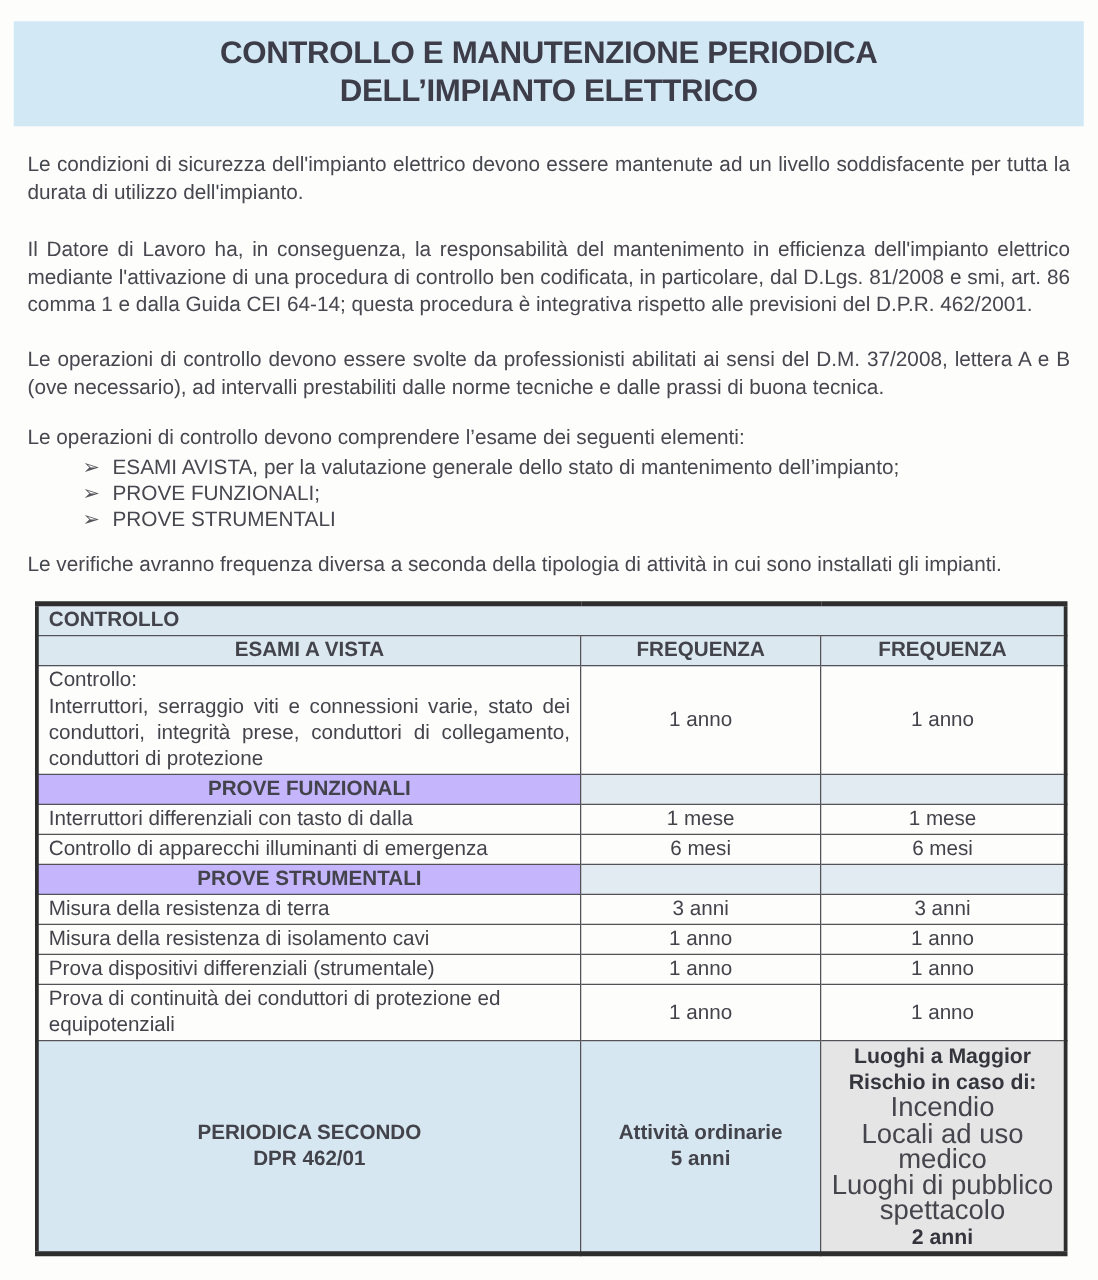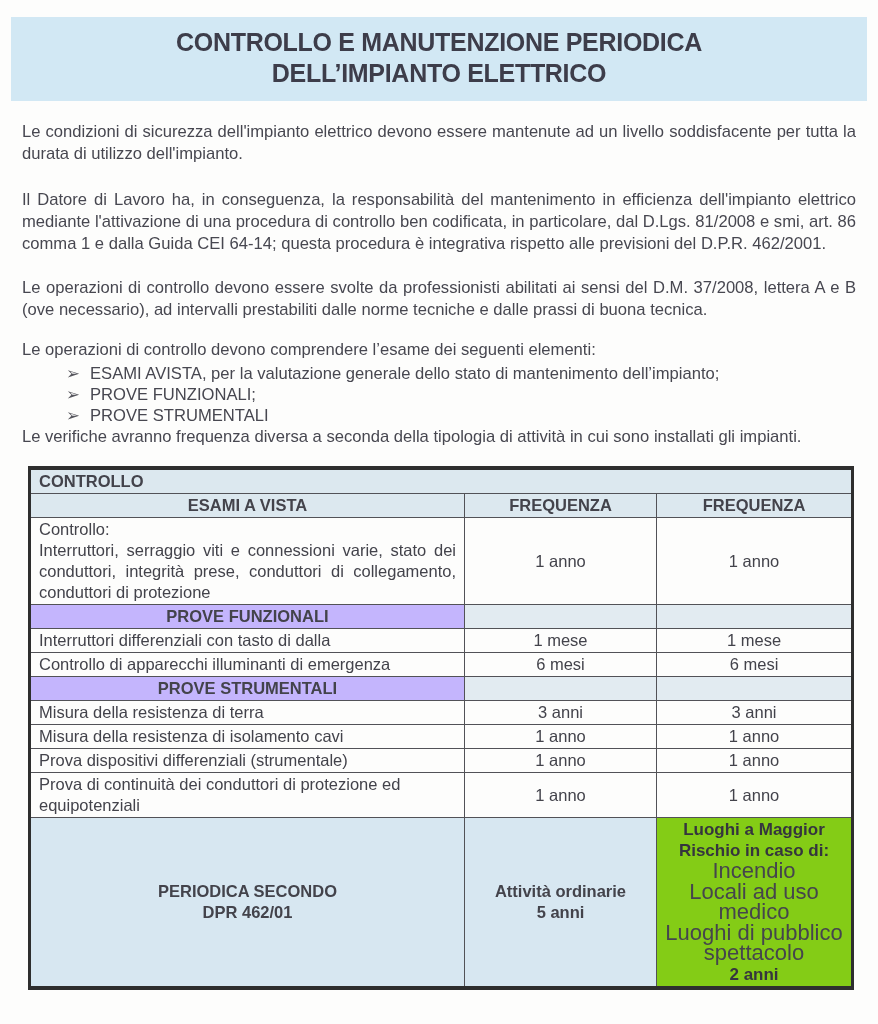--- a/index.html
+++ b/index.html
@@ -34,21 +34,21 @@
     text-align: justify;
     font-size: 16.6px;
     line-height: 22px;
     margin: 0;
     color: #474750;
   }
   .p1 { margin-top: 20px; }
   .p2 { margin-top: 24px; }
   .p3 { margin-top: 22px; }
   .p4 { margin-top: 18px; }
-  .p5 { margin-top: 0; }
+  .p5 { margin-top: 15px; }
 
   ul.checks {
     list-style: none;
     margin: 2px 0 0 0;
     padding: 0 0 0 44px;
   }
   ul.checks li {
     font-size: 16.6px;
     line-height: 21px;
     color: #474750;
@@ -114,21 +114,21 @@
   td.foot-blue {
     background: #d7e7f1;
     text-align: center;
     font-weight: bold;
     font-size: 17px;
     color: #37373f;
     height: 142px;
     line-height: 22px;
   }
   td.foot-white {
-    background: #84cc16;
+    background: #e5e5e5;
     text-align: center;
     height: 142px;
     padding: 3px 4px;
   }
   .f-bold { font-weight: bold; font-size: 17px; line-height: 21px; color: #35353e; }
   .f-reg  { font-size: 22px; line-height: 20.5px; color: #45454d; }
 </style>
 </head>
 <body>
 

